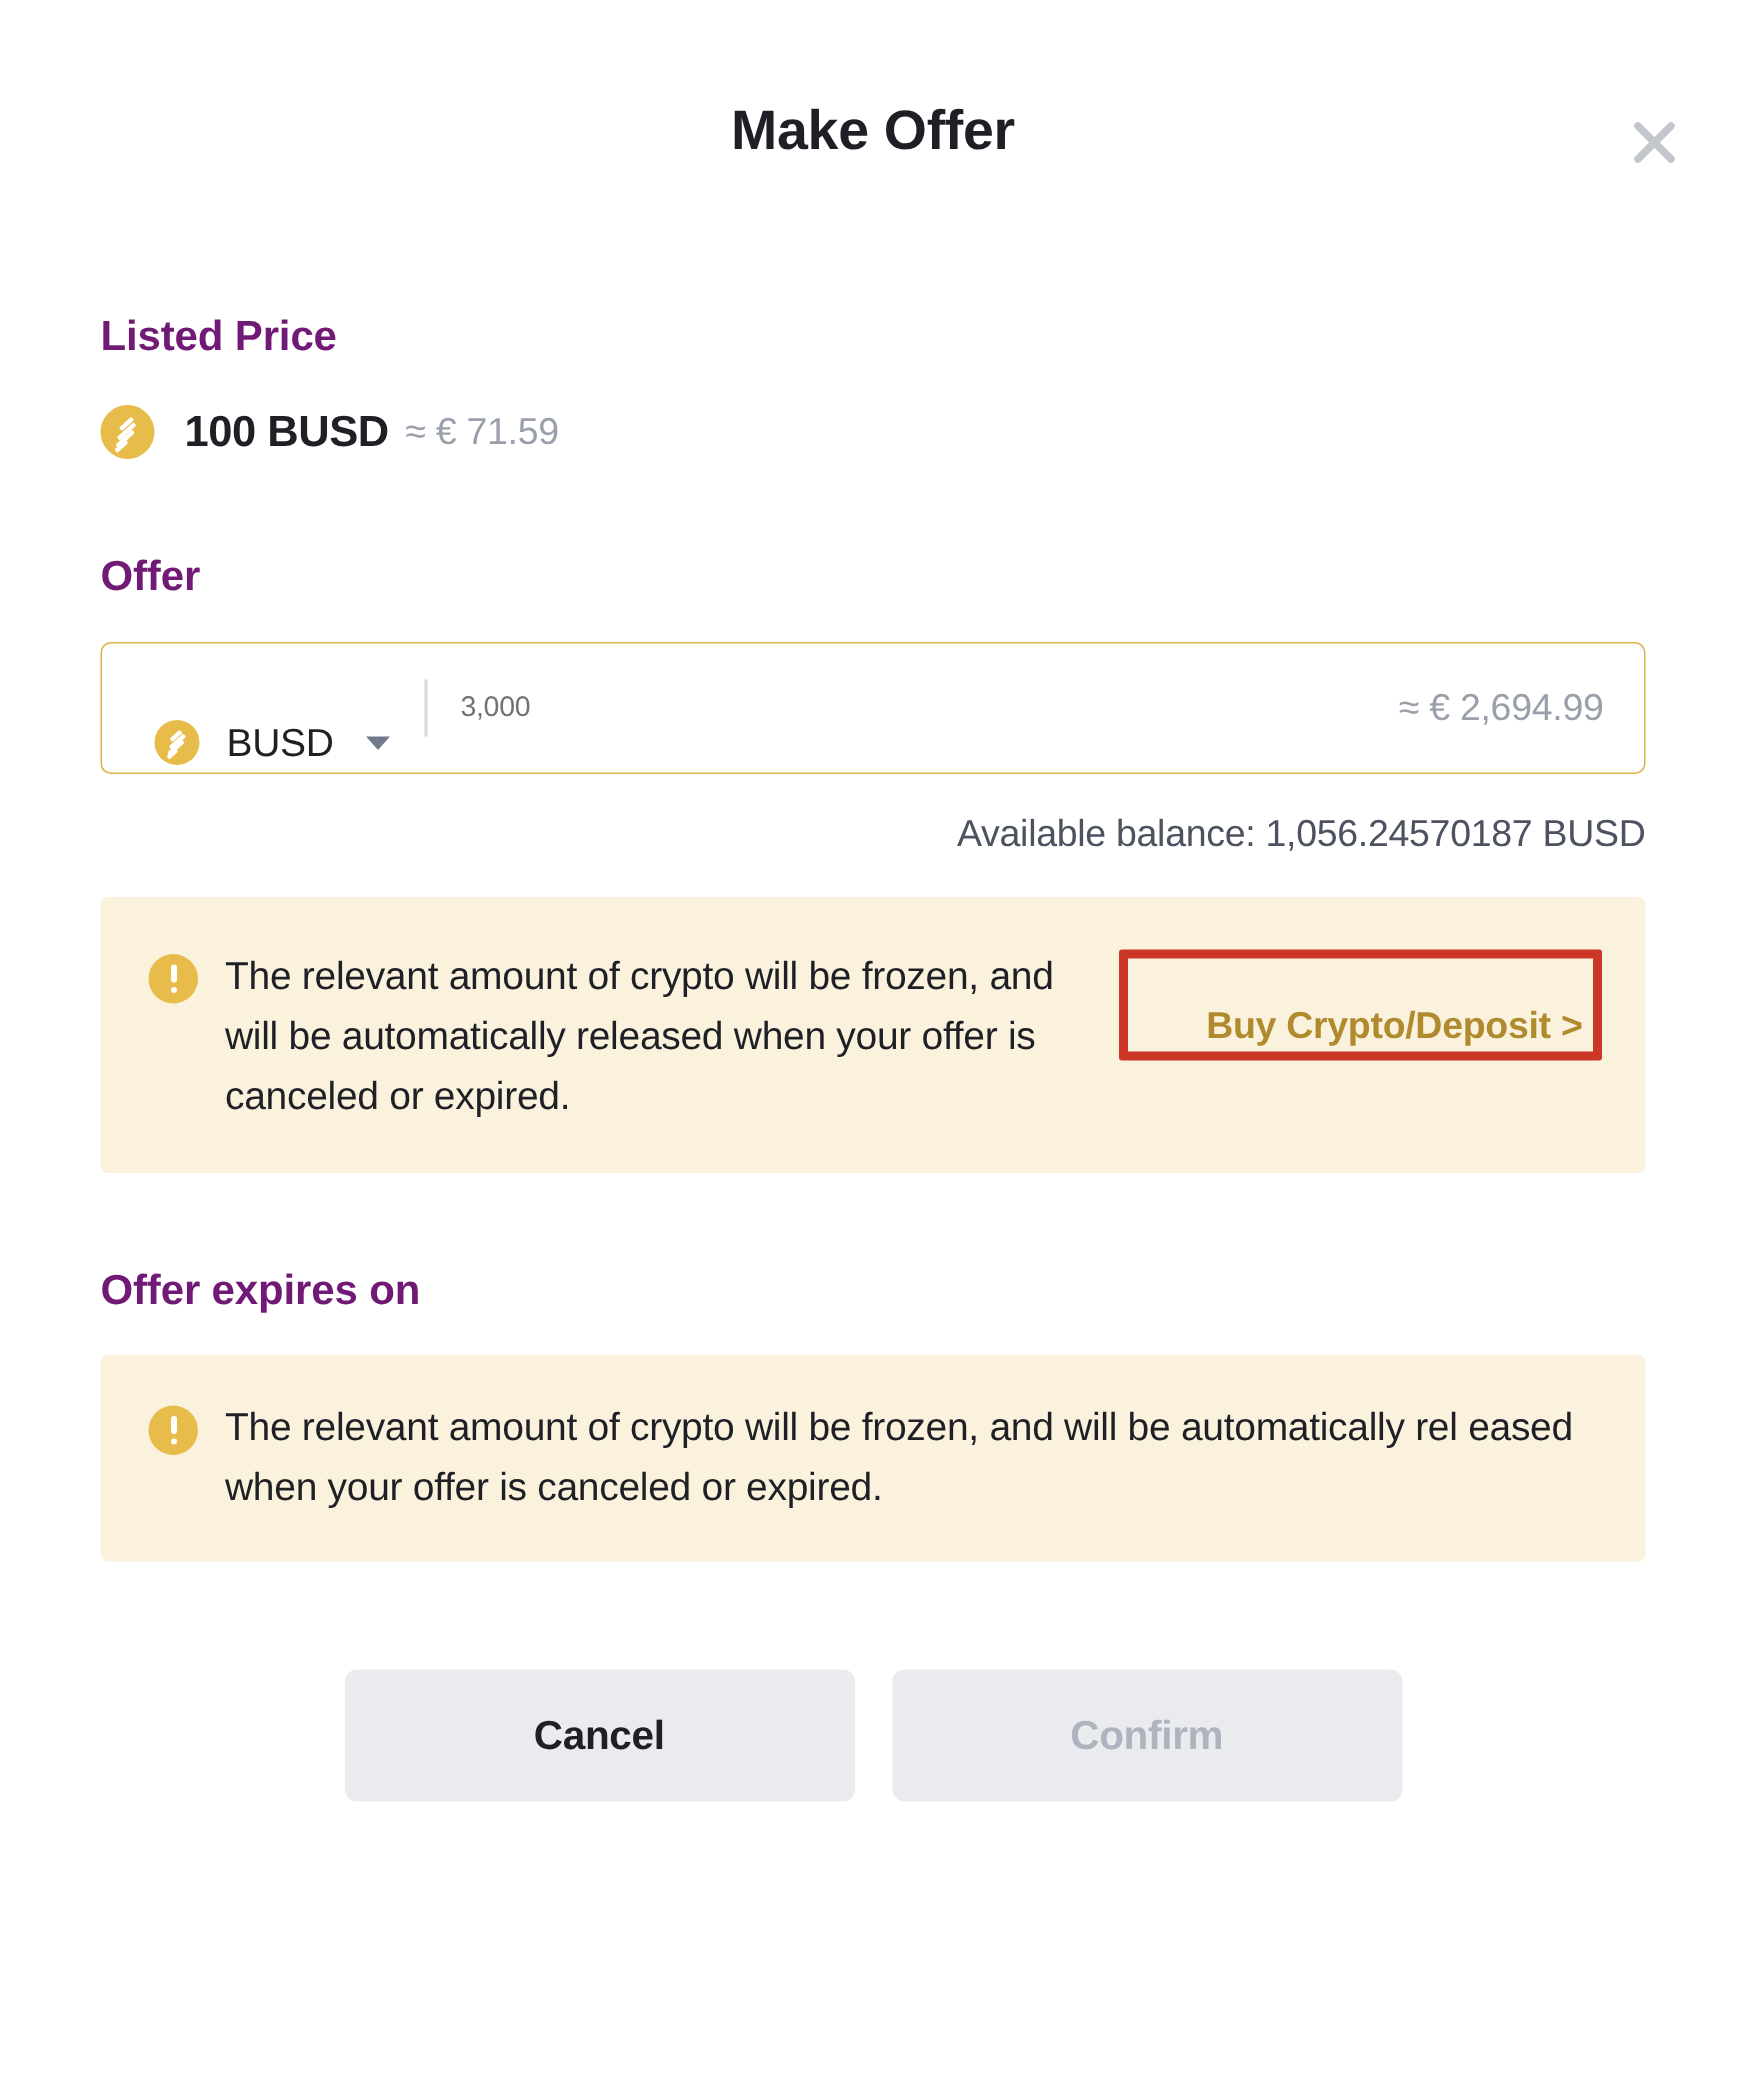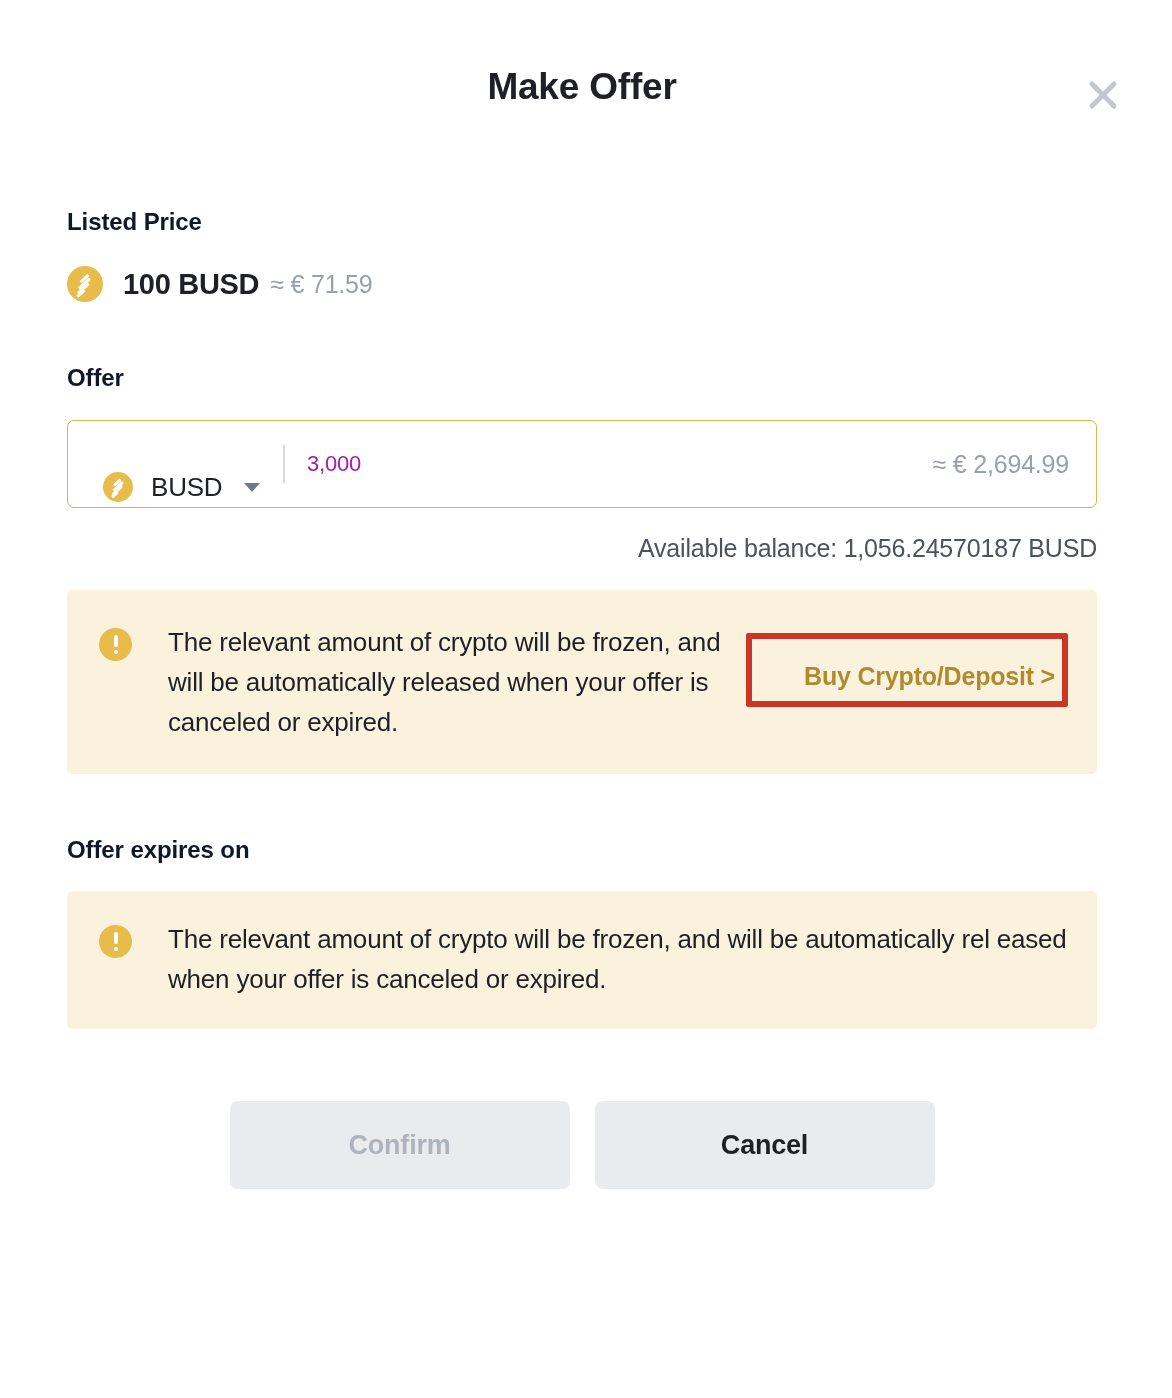--- a/index.html
+++ b/index.html
@@ -49,23 +49,23 @@
     cursor: pointer;
   }
   .close-btn svg { display: block; }
 
   
   .modal-body {
     padding: 0 67px;
   }
 
   .section-label {
-    font-size: 24px;
-    font-weight: 700;
-    color: #0f172a;
+    font-size: 28px;
+    font-weight: 700;
+    color: #701a75;
     letter-spacing: -0.1px;
   }
 
   
   .listed-price-label { margin-top: 48px; }
 
   .listed-price-row {
     display: flex;
     align-items: center;
     margin-top: 30px;
@@ -145,22 +145,22 @@
     border-right: 8px solid transparent;
     border-top: 9px solid #707a8a;
   }
   .divider-v {
     width: 1.5px;
     height: 38px;
     background: #d6d9de;
     margin-left: 23px;
   }
   .amount-value {
-    font-size: 22px;
-    color: #a21caf;
+    font-size: 19px;
+    color: #737373;
     margin-left: 22px;
     letter-spacing: -0.2px;
     flex: 1 1 auto;
   }
   .amount-approx {
     font-size: 25px;
     color: #9aa0ab;
     letter-spacing: -0.2px;
     flex: 0 0 auto;
   }
@@ -211,21 +211,21 @@
     margin-left: -2px;
     width: 4px;
     height: 4px;
     background: #fff;
     border-radius: 50%;
   }
   .alert-text {
     font-size: 26px;
     line-height: 40px;
     color: #1e2026;
-    margin-left: 36px;
+    margin-left: 18px;
     letter-spacing: -0.2px;
   }
   .alert-1 .alert-text { max-width: 572px; }
   .alert-2 { padding: 28px 30px 30px 32px; }
   .alert-2 .alert-text { max-width: 930px; }
 
   .deposit-link {
     position: absolute;
     right: 42px;
     top: 30px;
@@ -367,22 +367,22 @@
 
     <div class="section-label expiry-label">Offer expires on</div>
 
 
     <div class="alert alert-2">
       <span class="warn-icon"></span>
       <span class="alert-text">The relevant amount of crypto will be frozen, and will be automatically rel eased when your offer is canceled or expired.</span>
     </div>
 
     <div class="modal-footer">
+      <button class="btn btn-cancel">Cancel</button>
       <button class="btn btn-confirm">Confirm</button>
-      <button class="btn btn-cancel">Cancel</button>
     </div>
 
   </div>
 
   <div class="annotation-box"></div>
 
 
 </div>
 
 </body></html>

